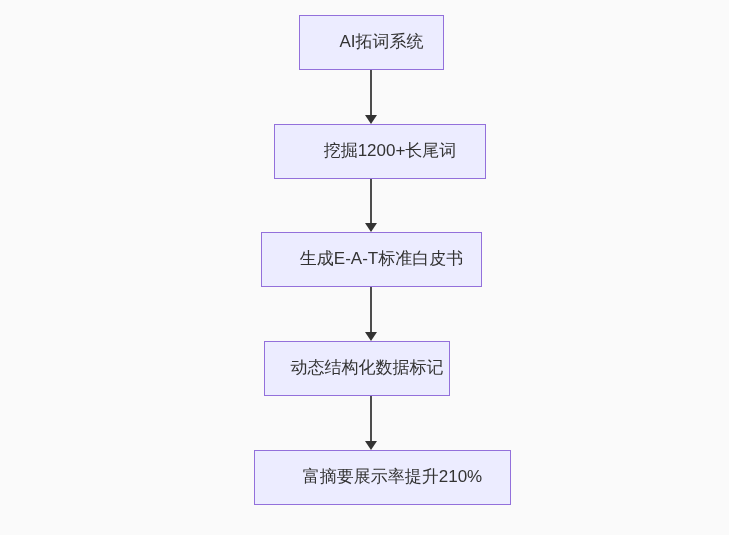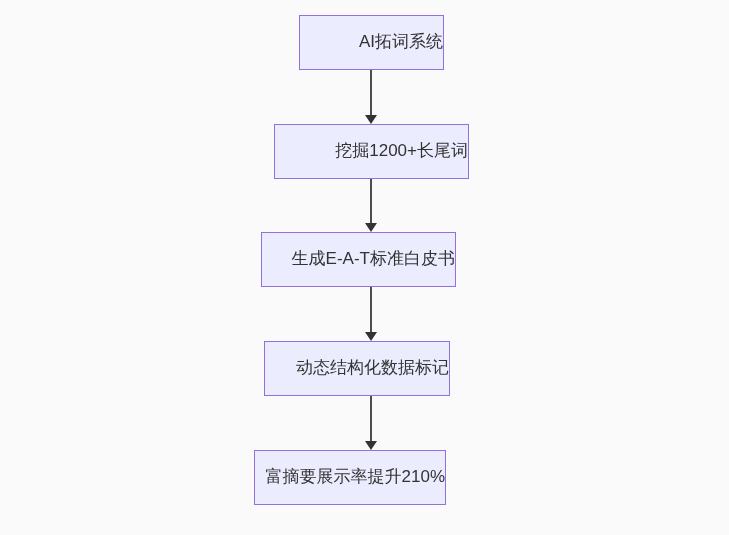--- a/index.html
+++ b/index.html
@@ -12,37 +12,37 @@
     height: 535px;
     background: #fafafa;
     overflow: hidden;
   }
   .flow-node {
     position: absolute;
     background: #ececff;
     border: 1.5px solid #9370db;
     display: flex;
     align-items: center;
-    justify-content: flex-end;
+    justify-content: center;
     height: 55px;
     padding-left: 20px;
   }
   .flow-node .node-label {
     color: #333333;
     font-size: 17px;
     line-height: 1.2;
     text-align: center;
     white-space: nowrap;
   }
   
   .n1 { left: 299px; top: 15px;  width: 145px; }
-  .n2 { left: 274px; top: 124px; width: 195px; }
-  .n3 { left: 261px; top: 232px; width: 195px; }
+  .n2 { left: 274px; top: 124px; width: 212px; }
+  .n3 { left: 261px; top: 232px; width: 221px; }
   .n4 { left: 264px; top: 341px; width: 186px; }
-  .n5 { left: 254px; top: 450px; width: 192px; }
+  .n5 { left: 254px; top: 450px; width: 257px; }
 
   
   .flow-edge {
     position: absolute;
     left: 365px;          
     width: 12px;
     display: flex;
     flex-direction: column;
     align-items: center;
   }

